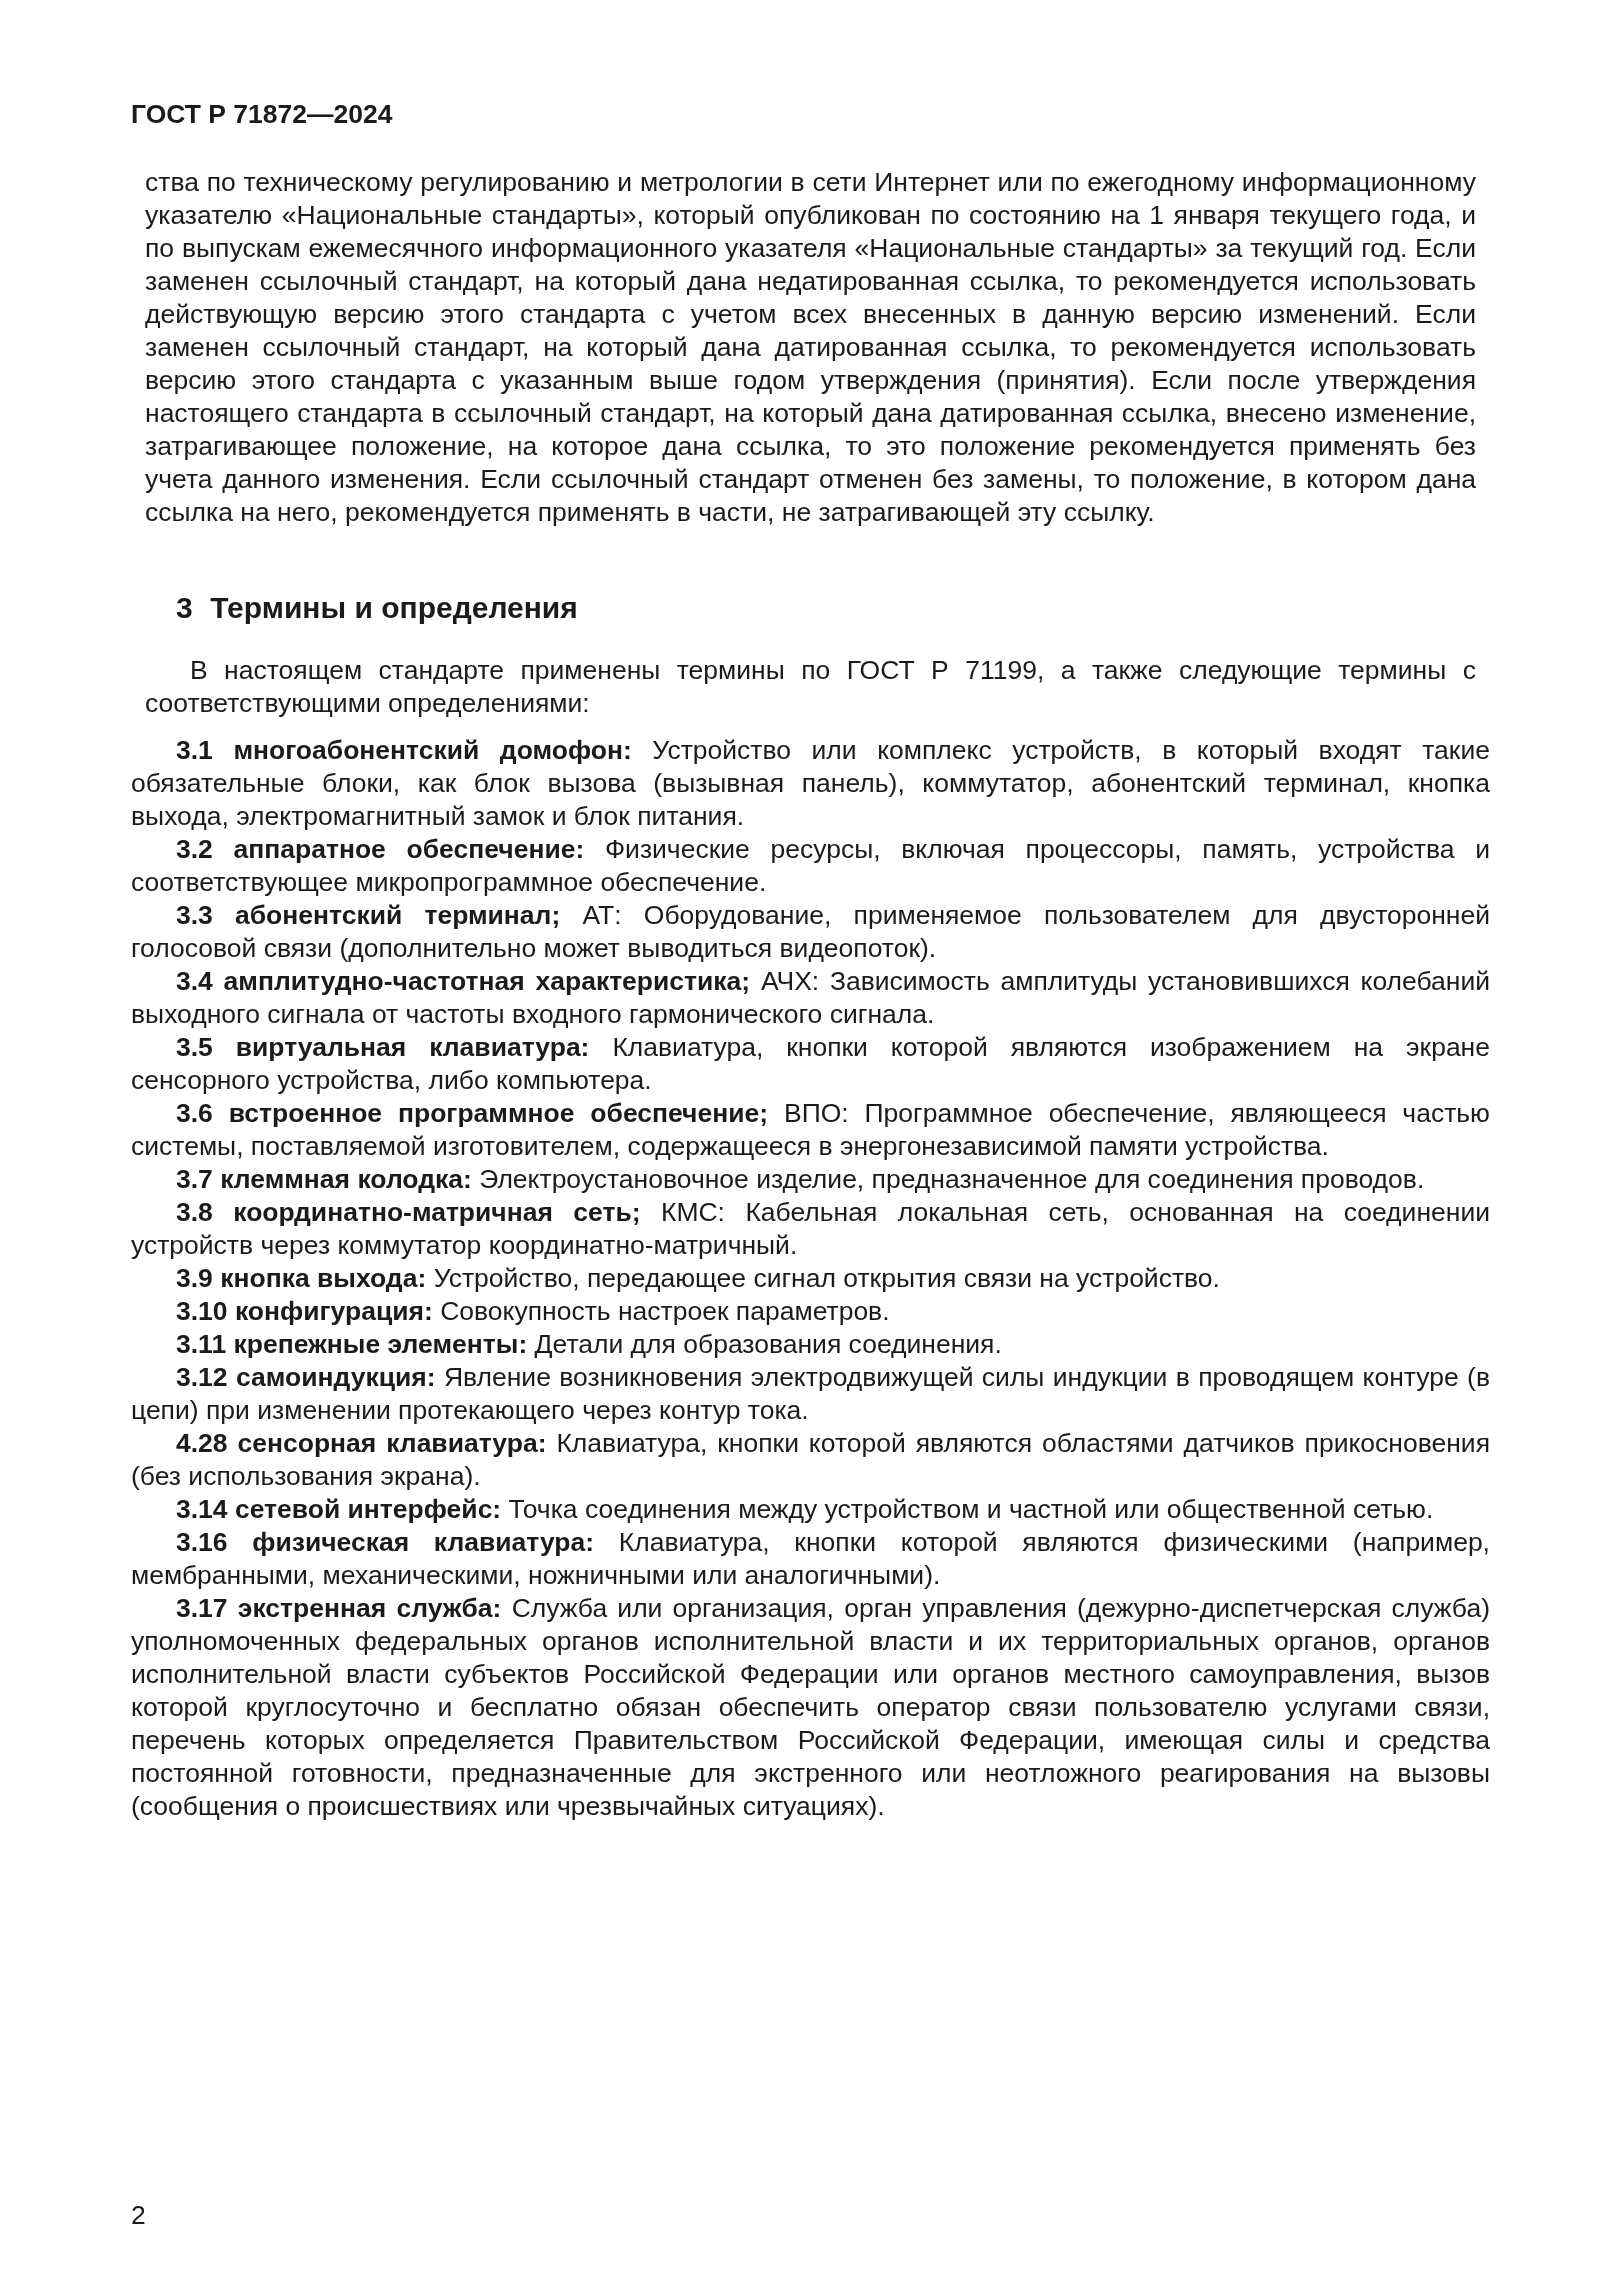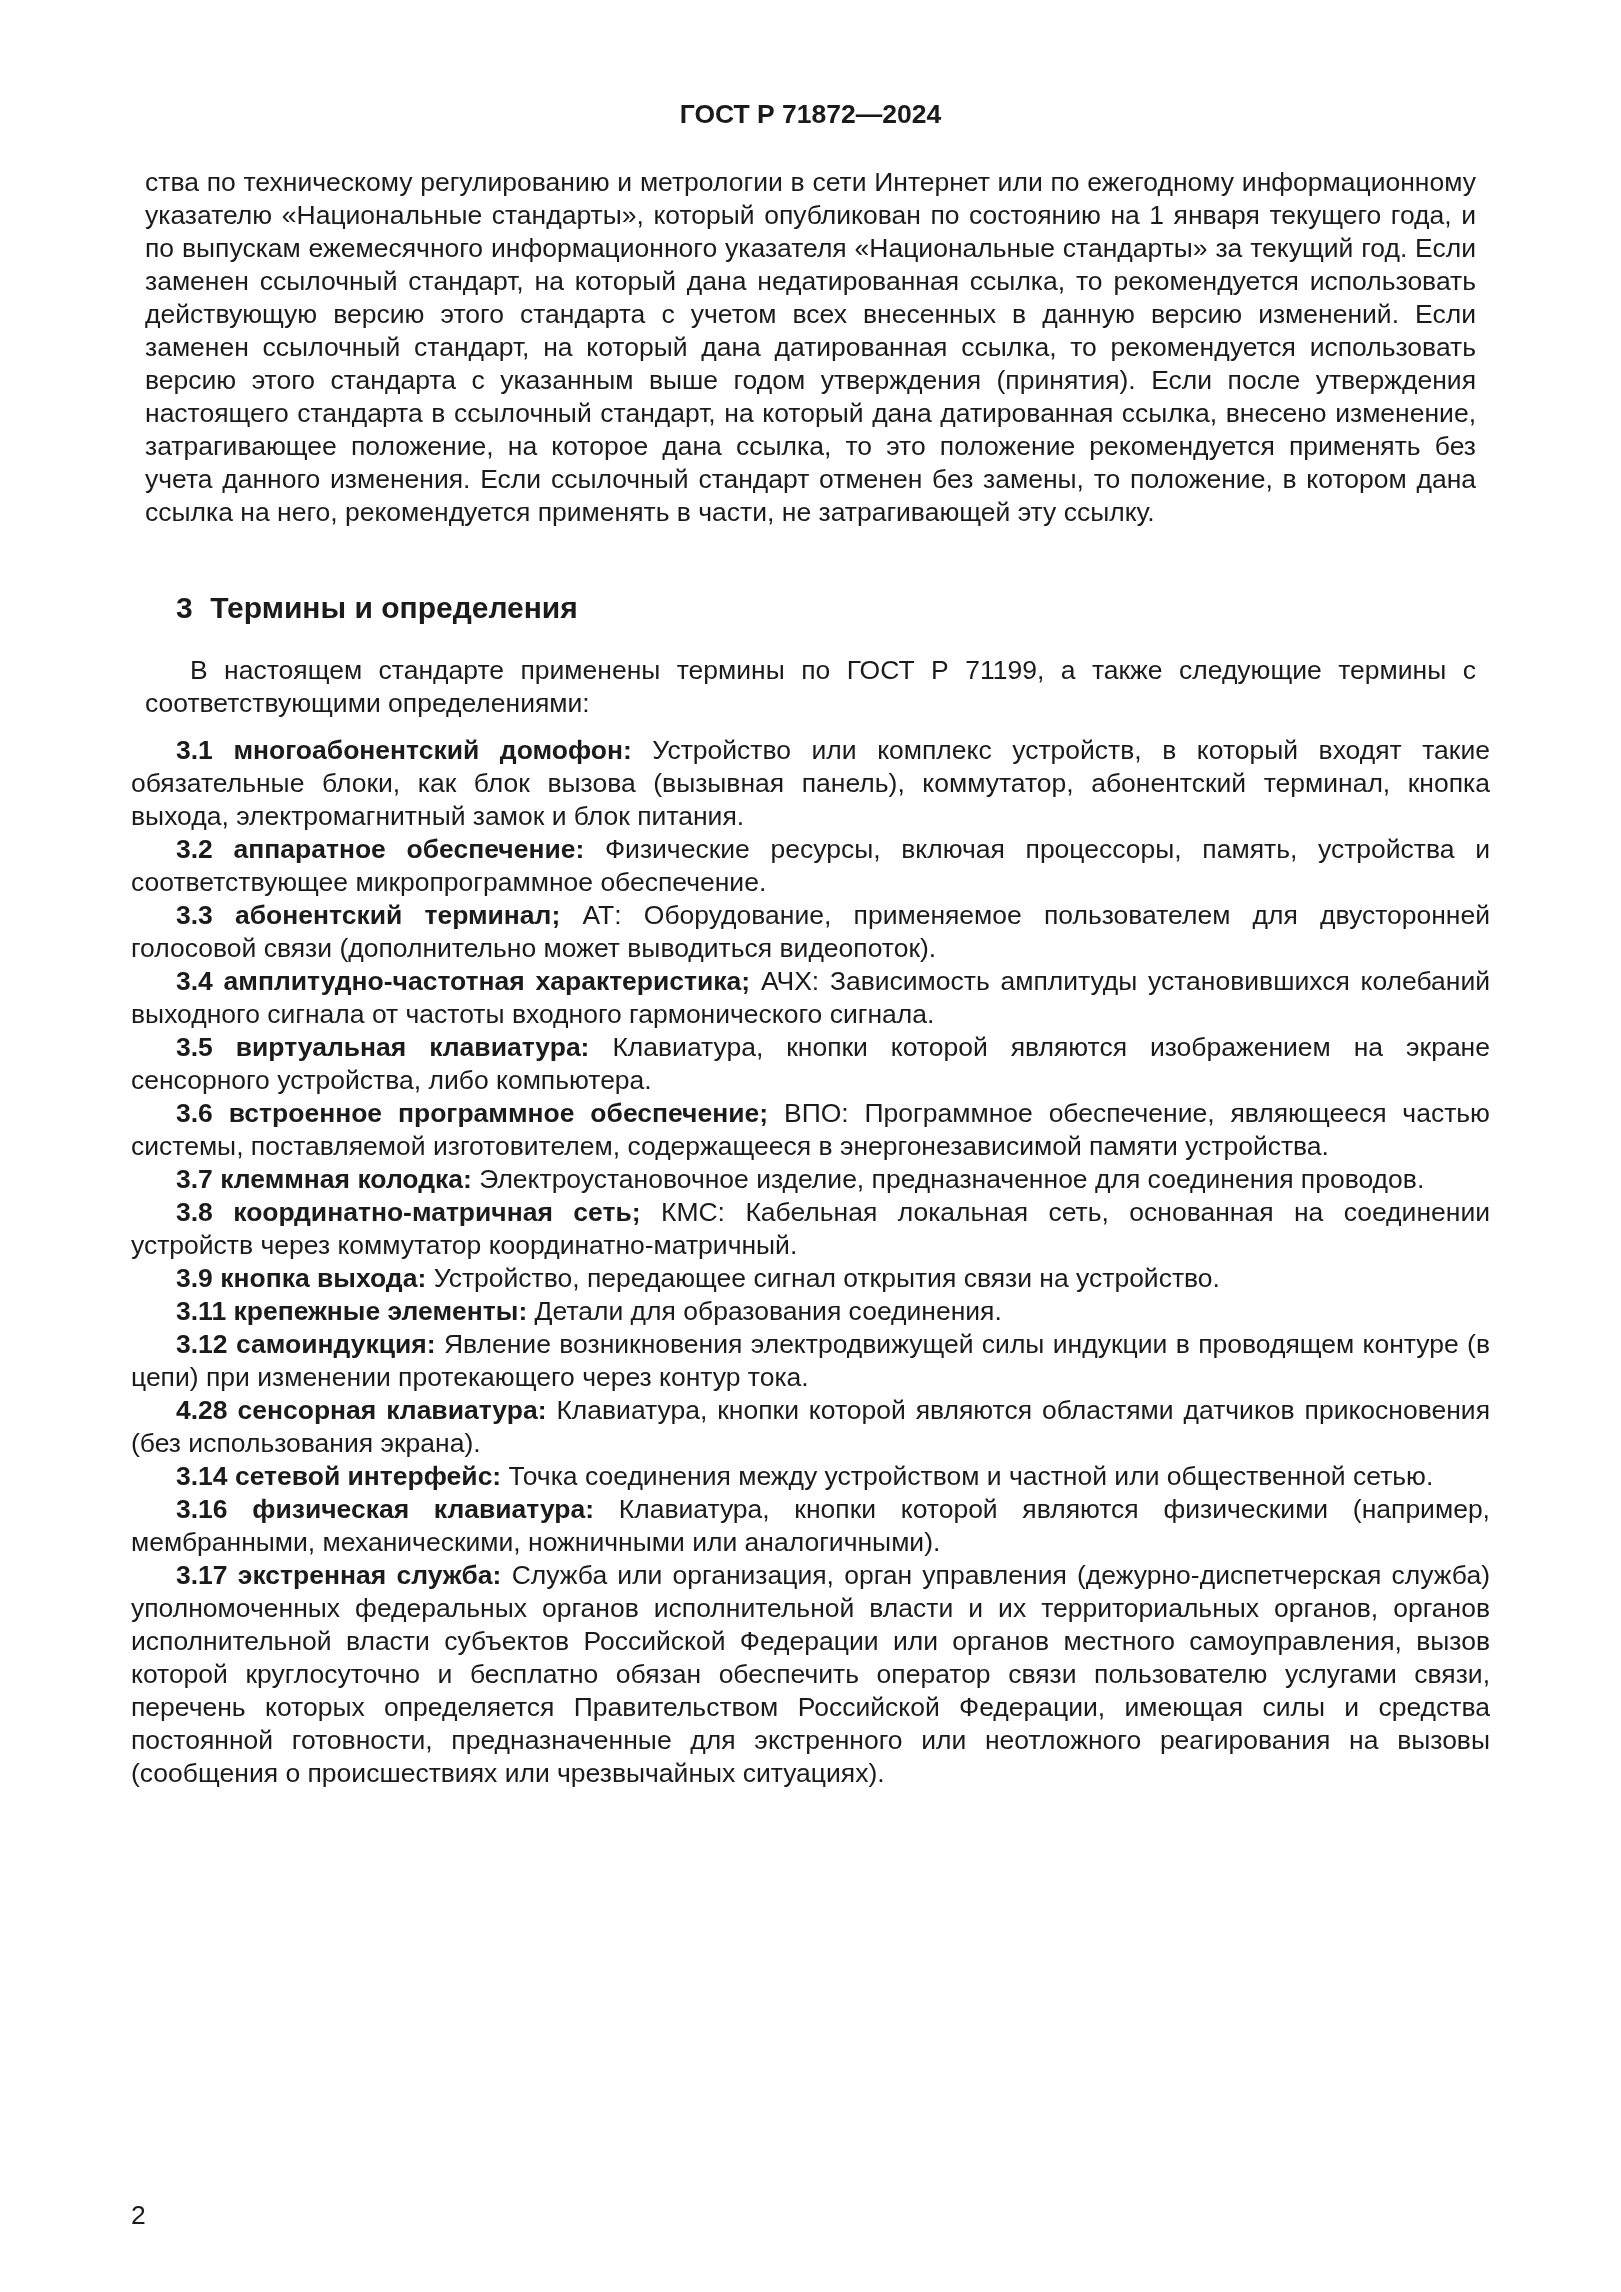--- a/index.html
+++ b/index.html
@@ -18,21 +18,20 @@
     font-family: "Liberation Sans", "DejaVu Sans", sans-serif;
     font-size: 26.5px;
     line-height: 33px;
     color: #1b1b1b;
     overflow: hidden;
   }
   .doc-header {
     font-weight: bold;
     font-size: 26.5px;
     margin-bottom: 35px;
-    text-align: center;
   }
   .para {
     margin: 14px;
     text-align: justify;
     text-indent: 45px;
   }
   .para.noindent {
     text-indent: 0;
   }
   .section-heading {
@@ -77,20 +76,21 @@
   <div class="terms-list">
       <p class="para"><span class="term-label">3.1 многоабонентский домофон:</span> <span>Устройство или комплекс устройств, в который входят такие обязательные блоки, как блок вызова (вызывная панель), коммутатор, абонентский терминал, кнопка выхода, электромагнитный замок и блок питания.</span></p>
       <p class="para"><span class="term-label">3.2 аппаратное обеспечение:</span> <span>Физические ресурсы, включая процессоры, память, устройства и соответствующее микропрограммное обеспечение.</span></p>
       <p class="para"><span class="term-label">3.3 абонентский терминал;</span> <span>АТ:</span> <span>Оборудование, применяемое пользователем для двусторонней голосовой связи (дополнительно может выводиться видеопоток).</span></p>
       <p class="para"><span class="term-label">3.4 амплитудно-частотная характеристика;</span> <span>АЧХ:</span> <span>Зависимость амплитуды установившихся колебаний выходного сигнала от частоты входного гармонического сигнала.</span></p>
       <p class="para"><span class="term-label">3.5 виртуальная клавиатура:</span> <span>Клавиатура, кнопки которой являются изображением на экране сенсорного устройства, либо компьютера.</span></p>
       <p class="para"><span class="term-label">3.6 встроенное программное обеспечение;</span> <span>ВПО:</span> <span>Программное обеспечение, являющееся частью системы, поставляемой изготовителем, содержащееся в энергонезависимой памяти устройства.</span></p>
       <p class="para"><span class="term-label">3.7 клеммная колодка:</span> <span>Электроустановочное изделие, предназначенное для соединения проводов.</span></p>
       <p class="para"><span class="term-label">3.8 координатно-матричная сеть;</span> <span>КМС:</span> <span>Кабельная локальная сеть, основанная на соединении устройств через коммутатор координатно-матричный.</span></p>
       <p class="para"><span class="term-label">3.9 кнопка выхода:</span> <span>Устройство, передающее сигнал открытия связи на устройство.</span></p>
+      <p class="para"><span class="term-label">3.10 конфигурация:</span> <span>Совокупность настроек параметров.</span></p>
       <p class="para"><span class="term-label">3.11 крепежные элементы:</span> <span>Детали для образования соединения.</span></p>
       <p class="para"><span class="term-label">3.12 самоиндукция:</span> <span>Явление возникновения электродвижущей силы индукции в проводящем контуре (в цепи) при изменении протекающего через контур тока.</span></p>
       <p class="para"><span class="term-label">4.28 сенсорная клавиатура:</span> <span>Клавиатура, кнопки которой являются областями датчиков прикосновения (без использования экрана).</span></p>
       <p class="para"><span class="term-label">3.14 сетевой интерфейс:</span> <span>Точка соединения между устройством и частной или общественной сетью.</span></p>
       <p class="para"><span class="term-label">3.16 физическая клавиатура:</span> <span>Клавиатура, кнопки которой являются физическими (например, мембранными, механическими, ножничными или аналогичными).</span></p>
       <p class="para"><span class="term-label">3.17 экстренная служба:</span> <span>Служба или организация, орган управления (дежурно-диспетчерская служба) уполномоченных федеральных органов исполнительной власти и их территориальных органов, органов исполнительной власти субъектов Российской Федерации или органов местного самоуправления, вызов которой круглосуточно и бесплатно обязан обеспечить оператор связи пользователю услугами связи, перечень которых определяется Правительством Российской Федерации, имеющая силы и средства постоянной готовности, предназначенные для экстренного или неотложного реагирования на вызовы (сообщения о происшествиях или чрезвычайных ситуациях).</span></p>
     </div>
 
   <div class="page-footer">
     <span>2</span>

